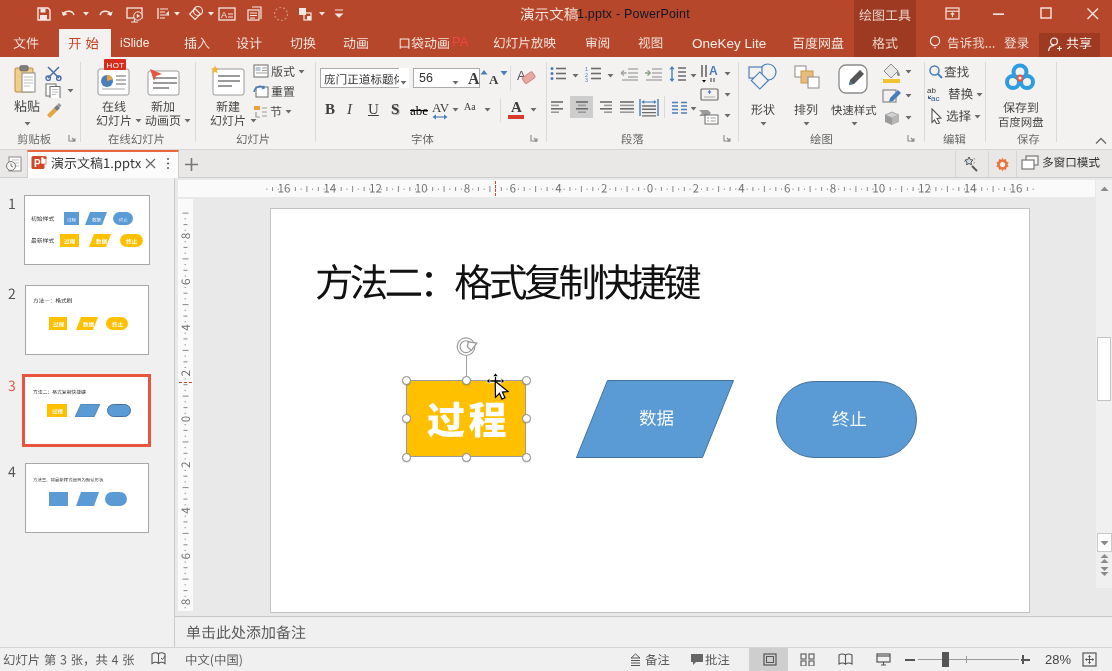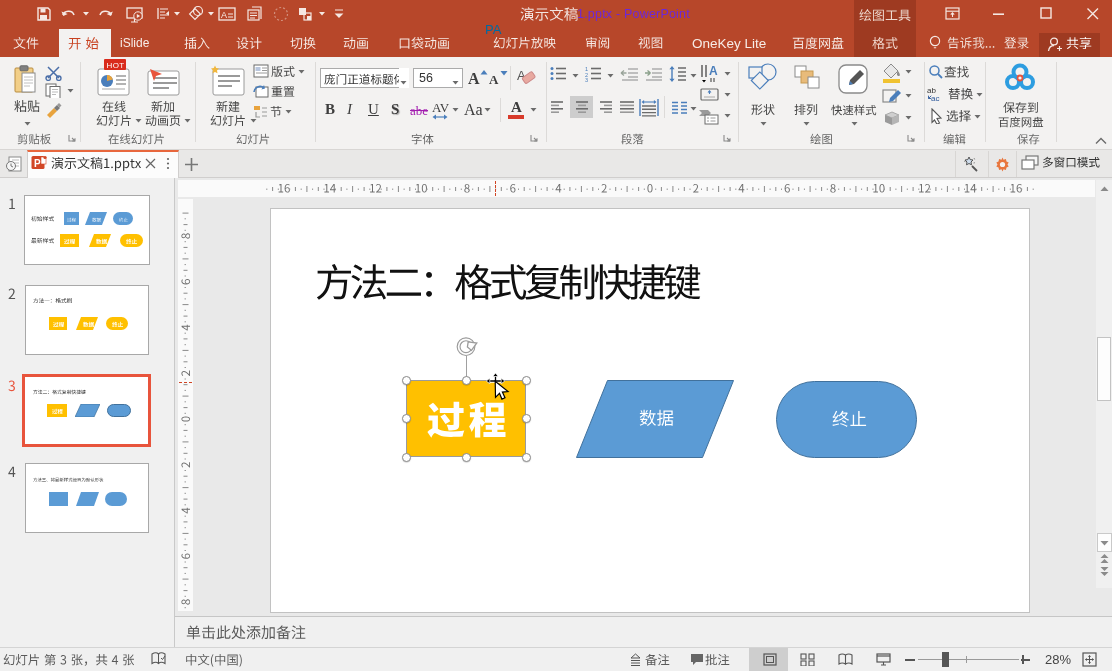--- a/index.html
+++ b/index.html
@@ -68,21 +68,21 @@
 <svg class="abs" style="left:318px;top:10px" width="8" height="8" viewBox="0 0 8 8">
       <path d="M1 2l3 3.4L7 2z" fill="#f5e8e3"></path>
     </svg>
 <svg class="abs" style="left:334px;top:8px" width="10" height="12" viewBox="0 0 10 12">
       <path d="M1 2h8M2 6l3 3.2L8 6z" fill="none" stroke="#f5e8e3" stroke-width="1.2"></path>
       <path d="M2 6l3 3.2L8 6z" fill="#f5e8e3"></path>
     </svg>
 <svg style="position:absolute;left:519.5px;top:4.9px;overflow:visible;" width="62" height="19" viewBox="0 -14.6 62 19">
       <path fill="#f3e6e1" d="M9.8 -0.9C10.9 -0.3 12.3 0.5 13 1.1L13.8 0.4C13.1 -0.2 11.7 -1 10.6 -1.5ZM7.1 -1.4C6.3 -0.7 5 -0.1 3.8 0.3C4 0.5 4.4 0.9 4.6 1.1C5.8 0.6 7.2 -0.2 8.1 -1ZM1.4 -11.3C2.1 -10.9 3.2 -10.3 3.6 -9.9L4.3 -10.8C3.8 -11.2 2.8 -11.7 2 -12.1ZM0.5 -7.3C1.3 -6.9 2.3 -6.4 2.8 -6L3.4 -6.9C2.9 -7.3 1.9 -7.8 1.1 -8.1ZM0.9 0.1 1.9 0.8C2.6 -0.5 3.4 -2.3 4 -3.9L3.2 -4.5C2.5 -2.9 1.6 -1 0.9 0.1ZM7.8 -12.1C8 -11.7 8.2 -11.3 8.4 -10.9H4.5V-8.5H5.5V-9.9H12.5V-8.5H13.6V-10.9H9.6C9.5 -11.3 9.2 -11.9 8.9 -12.3ZM6 -3.7H8.4V-2.5H6ZM9.5 -3.7H12V-2.5H9.5ZM6 -5.8H8.4V-4.5H6ZM9.5 -5.8H12V-4.5H9.5ZM5.5 -8.6V-7.7H8.4V-6.6H5V-1.6H13V-6.6H9.5V-7.7H12.4V-8.6Z M18 -5.1C17.4 -3.5 16.3 -1.9 15.1 -0.8C15.4 -0.7 15.9 -0.4 16.1 -0.2C17.3 -1.3 18.4 -3 19.1 -4.8ZM24.6 -4.7C25.6 -3.3 26.7 -1.4 27.1 -0.1L28.2 -0.6C27.8 -1.9 26.7 -3.7 25.6 -5.1ZM16.8 -11.2V-10.1H27.1V-11.2ZM15.5 -7.6V-6.6H21.3V-0.3C21.3 -0 21.2 0 21 0C20.7 0 19.7 0 18.7 0C18.9 0.3 19.1 0.8 19.1 1.2C20.4 1.2 21.3 1.1 21.8 1C22.3 0.8 22.5 0.5 22.5 -0.3V-6.6H28.3V-7.6Z M35.4 -12C35.8 -11.3 36.3 -10.3 36.5 -9.7L37.7 -10.1C37.5 -10.7 37 -11.7 36.5 -12.4ZM29.9 -9.7V-8.6H32.2C33.1 -6.4 34.2 -4.5 35.7 -2.9C34.1 -1.6 32.1 -0.6 29.7 0.1C29.9 0.4 30.3 0.9 30.4 1.1C32.9 0.4 34.9 -0.7 36.5 -2.1C38.2 -0.7 40.2 0.4 42.6 1.1C42.7 0.8 43.1 0.3 43.3 0.1C41 -0.5 39 -1.6 37.4 -2.9C38.9 -4.4 40 -6.3 40.8 -8.6H43.1V-9.7ZM36.6 -3.7C35.2 -5.1 34.1 -6.7 33.3 -8.6H39.6C38.9 -6.6 37.8 -5 36.6 -3.7Z M51.4 -8.2H55.6V-6.8H51.4ZM50.4 -9V-6H56.6V-9ZM52.3 -2.6H54.6V-1.2H52.3ZM51.5 -3.4V-0.5H55.5V-3.4ZM48.7 -12.1C47.7 -11.6 46 -11.3 44.5 -11C44.7 -10.8 44.8 -10.4 44.9 -10.1C45.4 -10.2 46 -10.3 46.6 -10.4V-8.1H44.5V-7H46.5C45.9 -5.4 45 -3.5 44.2 -2.5C44.4 -2.2 44.6 -1.7 44.8 -1.4C45.4 -2.3 46.1 -3.7 46.6 -5.1V1.2H47.7V-5.5C48.1 -5 48.5 -4.2 48.7 -3.9L49.4 -4.8C49.1 -5.1 48 -6.3 47.7 -6.7V-7H49.6V-8.1H47.7V-10.7C48.3 -10.8 48.9 -11 49.4 -11.2ZM52.4 -12.1C52.6 -11.7 52.8 -11.2 53 -10.7H49.4V-9.8H57.7V-10.7H54.1C54 -11.2 53.7 -11.9 53.4 -12.3ZM49.5 -5.2V1.2H50.5V-4.3H56.5V0.1C56.5 0.3 56.4 0.3 56.3 0.3C56.2 0.3 55.7 0.3 55.2 0.3C55.3 0.6 55.4 0.9 55.5 1.2C56.3 1.2 56.8 1.2 57.1 1C57.4 0.9 57.5 0.6 57.5 0.1V-5.2Z"></path>
     </svg>
-<div class="abs" style="left:577px;top:7px;font-size:12.5px;letter-spacing:0.2px;color:#6d28d9">1.pptx - PowerPoint</div>
+<div class="abs" style="left:577px;top:7px;font-size:12.5px;letter-spacing:0.2px;color:#0f172a">1.pptx - PowerPoint</div>
 <svg style="position:absolute;left:859px;top:7px;overflow:visible;" width="56" height="17" viewBox="0 -13 56 17">
       <path fill="#eed9d0" d="M0.5 -0.7 0.7 0.3C1.8 -0.2 3.3 -0.7 4.7 -1.3L4.5 -2.1C3 -1.5 1.5 -1 0.5 -0.7ZM6.2 -6.6V-5.7H10.7V-6.6ZM0.7 -5.5C0.9 -5.6 1.2 -5.7 2.6 -5.8C2.1 -5 1.6 -4.4 1.4 -4.2C1.1 -3.7 0.8 -3.3 0.5 -3.3C0.6 -3 0.8 -2.6 0.8 -2.4C1.1 -2.5 1.5 -2.7 4.5 -3.5C4.5 -3.7 4.4 -4 4.5 -4.3L2.2 -3.8C3.1 -4.9 4 -6.3 4.7 -7.7L3.8 -8.2C3.6 -7.7 3.3 -7.2 3.1 -6.7L1.7 -6.6C2.4 -7.7 3.1 -9.2 3.6 -10.6L2.7 -11C2.2 -9.4 1.4 -7.7 1.1 -7.2C0.8 -6.8 0.6 -6.5 0.4 -6.4C0.5 -6.2 0.7 -5.7 0.7 -5.5ZM5.1 0.8C5.4 0.6 6 0.5 10.8 0C11 0.4 11.2 0.8 11.3 1.1L12.1 0.6C11.8 -0.2 10.9 -1.5 10.1 -2.5L9.3 -2.2C9.7 -1.7 10 -1.2 10.3 -0.8L6.6 -0.4C7.1 -1.3 7.9 -2.6 8.4 -3.4H11.9V-4.3H5.1V-3.4H7.3C6.8 -2.6 5.8 -0.9 5.6 -0.6C5.3 -0.3 5 -0.2 4.8 -0.2C4.9 0 5 0.5 5.1 0.8ZM8.3 -11C7.5 -9.2 6.1 -7.6 4.6 -6.6C4.7 -6.4 5 -5.9 5.1 -5.7C6.4 -6.6 7.6 -7.9 8.4 -9.3C9.4 -8.1 10.7 -6.7 11.9 -5.9C12 -6.1 12.2 -6.6 12.4 -6.8C11.2 -7.6 9.7 -8.9 8.9 -10.2L9.2 -10.7Z M17.9 -3.6C18.9 -3.4 20.2 -3 21 -2.6L21.4 -3.2C20.6 -3.6 19.3 -4 18.3 -4.2ZM16.6 -2C18.4 -1.8 20.6 -1.2 21.9 -0.8L22.3 -1.5C21 -1.9 18.8 -2.4 17 -2.6ZM14.1 -10.3V1H15V0.5H23.9V1H24.9V-10.3ZM15 -0.4V-9.5H23.9V-0.4ZM18.4 -9.2C17.7 -8.1 16.6 -7.1 15.5 -6.5C15.7 -6.3 16 -6 16.2 -5.9C16.6 -6.1 17 -6.4 17.4 -6.8C17.8 -6.4 18.3 -6 18.8 -5.6C17.7 -5.1 16.4 -4.7 15.3 -4.5C15.4 -4.3 15.6 -3.9 15.7 -3.7C17 -4 18.4 -4.5 19.6 -5.1C20.7 -4.6 21.9 -4.1 23.2 -3.8C23.3 -4.1 23.5 -4.4 23.7 -4.6C22.6 -4.8 21.4 -5.1 20.4 -5.6C21.4 -6.3 22.2 -7 22.7 -7.9L22.2 -8.2L22 -8.2H18.7C18.9 -8.4 19 -8.7 19.2 -8.9ZM17.9 -7.3 18 -7.4H21.4C20.9 -6.9 20.3 -6.4 19.6 -6C18.9 -6.4 18.3 -6.9 17.9 -7.3Z M26.7 -0.9V0H38.4V-0.9H33V-8.4H37.7V-9.5H27.4V-8.4H31.9V-0.9Z M46.9 -1.1C48.3 -0.4 49.8 0.4 50.7 1.1L51.5 0.3C50.5 -0.3 49 -1.1 47.5 -1.8ZM43.3 -1.7C42.5 -1 40.8 -0.2 39.5 0.3C39.8 0.5 40.1 0.8 40.2 1.1C41.5 0.5 43.1 -0.3 44.2 -1.1ZM41.8 -10.3V-2.7H39.7V-1.8H51.4V-2.7H49.4V-10.3ZM42.7 -2.7V-3.9H48.5V-2.7ZM42.7 -7.6H48.5V-6.5H42.7ZM42.7 -8.4V-9.5H48.5V-8.4ZM42.7 -5.8H48.5V-4.6H42.7Z"></path>
     </svg>
 <svg class="abs" style="left:945px;top:7px" width="16" height="14" viewBox="0 0 16 14">
       <rect x="1" y="1" width="13" height="11" fill="none" stroke="#f5e8e3" stroke-width="1.2"></rect>
       <path d="M1 4.2h13" stroke="#f5e8e3" stroke-width="1.1"></path>
       <path d="M7.5 10V6M5.8 7.6l1.7-1.7 1.7 1.7" stroke="#f5e8e3" stroke-width="1.1" fill="none"></path>
     </svg>
 <svg class="abs" style="left:992px;top:13px" width="14" height="3" viewBox="0 0 14 3">
       <path d="M1 1.2h11" stroke="#f5e8e3" stroke-width="1.6"></path>
@@ -112,21 +112,21 @@
     </svg>
 <svg style="position:absolute;left:289.5px;top:35px;overflow:visible;" width="30" height="17" viewBox="0 -13 30 17">
       <path fill="#f7ece7" d="M5.5 -9.8V-8.8H7.6C7.5 -5.1 7.3 -1.5 4 0.3C4.3 0.4 4.6 0.8 4.8 1C8.2 -1 8.4 -4.8 8.5 -8.8H11.2C11 -3 10.9 -0.8 10.4 -0.3C10.3 -0.1 10.2 -0.1 9.9 -0.1C9.6 -0.1 9 -0.1 8.2 -0.1C8.4 0.1 8.5 0.6 8.5 0.9C9.2 0.9 9.9 0.9 10.3 0.9C10.8 0.8 11.1 0.7 11.3 0.3C11.9 -0.4 12 -2.6 12.2 -9.2C12.2 -9.4 12.2 -9.8 12.2 -9.8ZM1.9 -0.9C2.2 -1.1 2.6 -1.4 5.7 -2.7C5.7 -2.9 5.6 -3.3 5.6 -3.6L3 -2.5V-6.5L5.6 -7L5.5 -7.9L3 -7.4V-10.4H2.1V-7.2L0.4 -6.8L0.5 -5.9L2.1 -6.3V-2.7C2.1 -2.2 1.7 -1.9 1.5 -1.8C1.7 -1.5 1.9 -1.1 1.9 -0.9Z M15.1 -10.9V-8.3H13.6V-7.4H15.1V-4.5C14.5 -4.3 13.9 -4.1 13.5 -4L13.7 -3.1L15.1 -3.5V-0.2C15.1 0 15.1 0.1 14.9 0.1C14.8 0.1 14.3 0.1 13.8 0.1C14 0.3 14.1 0.8 14.1 1C14.9 1 15.4 1 15.7 0.8C16 0.7 16.1 0.4 16.1 -0.2V-3.8L17.5 -4.3L17.3 -5.2L16.1 -4.8V-7.4H17.3V-8.3H16.1V-10.9ZM20 -8.9H22.7C22.4 -8.5 22 -8 21.6 -7.6H19C19.3 -8.1 19.7 -8.5 20 -8.9ZM17.3 -3.8V-2.9H20.5C20 -1.8 18.9 -0.6 16.6 0.4C16.8 0.5 17.1 0.9 17.3 1.1C19.5 0 20.6 -1.2 21.3 -2.4C22.1 -0.9 23.4 0.4 25 1C25.1 0.8 25.4 0.4 25.6 0.2C24 -0.3 22.7 -1.5 21.9 -2.9H25.4V-3.8H24.4V-7.6H22.8C23.2 -8.2 23.8 -8.8 24.1 -9.4L23.4 -9.8L23.3 -9.8H20.5C20.7 -10.1 20.8 -10.4 21 -10.8L20 -10.9C19.5 -9.8 18.7 -8.5 17.4 -7.4C17.6 -7.3 17.9 -7 18 -6.7L18.3 -7V-3.8ZM19.2 -3.8V-6.9H20.9V-5.5C20.9 -5 20.9 -4.4 20.8 -3.8ZM23.5 -3.8H21.7C21.9 -4.4 21.9 -5 21.9 -5.5V-6.9H23.5Z"></path>
     </svg>
 <svg style="position:absolute;left:342.5px;top:35px;overflow:visible;" width="30" height="17" viewBox="0 -13 30 17">
       <path fill="#f7ece7" d="M1.2 -9.9V-9H6.2V-9.9ZM8.5 -10.7C8.5 -9.8 8.5 -8.8 8.4 -7.9H6.6V-7H8.4C8.3 -4 7.7 -1.3 6 0.3C6.2 0.5 6.6 0.8 6.7 1C8.6 -0.8 9.2 -3.8 9.4 -7H11.3C11.2 -2.4 11 -0.6 10.6 -0.2C10.5 -0.1 10.4 -0.1 10.1 -0.1C9.9 -0.1 9.2 -0.1 8.4 -0.1C8.6 0.2 8.7 0.6 8.7 0.8C9.4 0.9 10.2 0.9 10.6 0.8C11 0.8 11.2 0.7 11.5 0.4C11.9 -0.2 12.1 -2.1 12.3 -7.4C12.3 -7.6 12.3 -7.9 12.3 -7.9H9.4C9.4 -8.8 9.5 -9.8 9.5 -10.7ZM1.2 -0.6 1.2 -0.6V-0.6C1.5 -0.7 1.9 -0.9 5.6 -1.7L5.8 -0.8L6.7 -1.1C6.4 -2 5.8 -3.6 5.3 -4.7L4.5 -4.5C4.8 -3.9 5 -3.2 5.3 -2.5L2.2 -1.9C2.7 -3 3.2 -4.5 3.5 -5.9H6.4V-6.8H0.7V-5.9H2.5C2.2 -4.3 1.6 -2.8 1.4 -2.4C1.2 -1.9 1.1 -1.5 0.8 -1.5C1 -1.2 1.1 -0.8 1.2 -0.6Z M14.2 -10.1V-9.2H24.8V-10.1ZM16.3 -7.7V-1.8H22.6V-7.7ZM17.2 -4.4H19V-2.7H17.2ZM19.9 -4.4H21.7V-2.7H19.9ZM17.2 -6.9H19V-5.2H17.2ZM19.9 -6.9H21.7V-5.2H19.9ZM14.2 -6.8V0.4H23.9V1H24.8V-6.9H23.9V-0.5H15.2V-6.8Z"></path>
     </svg>
 <svg style="position:absolute;left:398px;top:35px;overflow:visible;" width="56" height="17" viewBox="0 -13 56 17">
       <path fill="#f7ece7" d="M1.7 -9.6V0.7H2.7V-0.4H10.3V0.7H11.4V-9.6ZM2.7 -1.4V-8.6H10.3V-1.4Z M21.8 -10.4C22.4 -10 23.3 -9.5 23.7 -9.1L24.3 -9.7C23.9 -10 23 -10.5 22.4 -10.8ZM18.4 -6C18.8 -5.5 19.2 -4.9 19.3 -4.5L20.2 -4.9C20.1 -5.3 19.7 -5.9 19.3 -6.3ZM16.4 0.9C16.7 0.7 17.1 0.5 20.4 -0.2C20.4 -0.5 20.4 -0.8 20.4 -1.1L17.5 -0.4V-2.3C18.3 -2.7 19 -3.1 19.5 -3.7C20.5 -1.4 22.3 0 24.9 0.7C25.1 0.4 25.3 0 25.5 -0.2C24.3 -0.5 23.2 -0.9 22.3 -1.5C23.1 -1.9 24 -2.4 24.7 -2.9L23.9 -3.4C23.3 -3 22.5 -2.5 21.7 -2.1C21.2 -2.5 20.8 -3.1 20.5 -3.7H25.3V-4.5H13.7V-3.7H18.2C17 -2.8 15.1 -2 13.5 -1.6C13.7 -1.5 13.9 -1.1 14 -0.9C14.8 -1.1 15.7 -1.4 16.6 -1.8V-0.6C16.6 -0.1 16.3 0 16.1 0.1C16.2 0.3 16.4 0.6 16.4 0.9ZM19.5 -10.9C19.6 -10.1 19.7 -9.4 19.9 -8.7L17.2 -8.5L17.3 -7.7L20.3 -7.9C21.1 -6.2 22.4 -5.1 24 -5.1C24.9 -5.1 25.2 -5.5 25.4 -6.9C25.1 -7 24.8 -7.1 24.6 -7.3C24.5 -6.4 24.4 -6.1 24 -6.1C23 -6 22 -6.8 21.3 -8L25.3 -8.4L25.2 -9.2L20.9 -8.8C20.7 -9.4 20.5 -10.1 20.5 -10.9ZM16.8 -10.9C16 -9.6 14.6 -8.2 13.3 -7.4C13.5 -7.2 13.9 -6.9 14 -6.7C14.5 -7 15.1 -7.5 15.5 -7.9V-5.1H16.5V-8.9C16.9 -9.5 17.3 -10 17.7 -10.6Z M27.2 -9.9V-9H32.2V-9.9ZM34.5 -10.7C34.5 -9.8 34.5 -8.8 34.5 -7.9H32.6V-7H34.4C34.3 -4 33.7 -1.3 32 0.3C32.2 0.5 32.6 0.8 32.7 1C34.6 -0.8 35.2 -3.8 35.4 -7H37.3C37.2 -2.4 37 -0.6 36.6 -0.2C36.5 -0.1 36.4 -0.1 36.1 -0.1C35.9 -0.1 35.2 -0.1 34.5 -0.1C34.6 0.2 34.7 0.6 34.7 0.8C35.4 0.9 36.2 0.9 36.6 0.8C37 0.8 37.2 0.7 37.5 0.4C37.9 -0.2 38.1 -2.1 38.3 -7.4C38.3 -7.6 38.3 -7.9 38.3 -7.9H35.4C35.4 -8.8 35.5 -9.8 35.5 -10.7ZM27.2 -0.6 27.2 -0.6V-0.6C27.5 -0.7 27.9 -0.9 31.6 -1.7L31.8 -0.8L32.7 -1.1C32.4 -2 31.8 -3.6 31.3 -4.7L30.5 -4.5C30.8 -3.9 31 -3.2 31.3 -2.5L28.2 -1.9C28.7 -3 29.2 -4.5 29.5 -5.9H32.4V-6.8H26.7V-5.9H28.5C28.2 -4.3 27.6 -2.8 27.4 -2.4C27.2 -1.9 27.1 -1.5 26.8 -1.5C27 -1.2 27.1 -0.8 27.2 -0.6Z M40.2 -10.1V-9.2H50.8V-10.1ZM42.3 -7.7V-1.8H48.6V-7.7ZM43.2 -4.4H45V-2.7H43.2ZM45.9 -4.4H47.7V-2.7H45.9ZM43.2 -6.9H45V-5.2H43.2ZM45.9 -6.9H47.7V-5.2H45.9ZM40.2 -6.8V0.4H49.9V1H50.8V-6.9H49.9V-0.5H41.2V-6.8Z"></path>
     </svg>
-<div class="abs" style="left:452px;top:22px;color:#0369a1;font-size:13px;margin-left:33px;">PA</div>
+<div class="abs" style="left:452px;top:34px;color:#ef4444;font-size:13px;">PA</div>
 <svg style="position:absolute;left:492.5px;top:35.4px;overflow:visible;" width="67" height="17" viewBox="0 -12.6 67 17">
       <path fill="#f7ece7" d="M6 -9.3V-8.5H10.7C10.6 -3 10.4 -1 10 -0.5C9.8 -0.4 9.7 -0.3 9.4 -0.3C9.1 -0.3 8.3 -0.3 7.5 -0.4C7.7 -0.1 7.8 0.3 7.8 0.6C8.6 0.6 9.3 0.6 9.8 0.6C10.2 0.5 10.5 0.4 10.8 0C11.3 -0.6 11.5 -2.7 11.7 -8.8C11.7 -9 11.7 -9.3 11.7 -9.3ZM1.1 0C1.4 -0.2 1.9 -0.3 5.6 -0.9C5.8 -0.4 6 0.1 6.1 0.5L6.9 0.1C6.7 -0.9 6 -2.4 5.4 -3.7L4.6 -3.4C4.8 -2.9 5.1 -2.3 5.3 -1.8L2.4 -1.3C3.7 -2.9 5 -4.9 6.1 -7L5.1 -7.4C4.9 -6.9 4.7 -6.4 4.4 -6L2 -5.8C2.9 -7 3.7 -8.6 4.3 -10.2L3.4 -10.5C2.8 -8.8 1.8 -7 1.4 -6.5C1.1 -6 0.9 -5.7 0.7 -5.6C0.8 -5.4 0.9 -4.9 1 -4.7C1.2 -4.8 1.6 -4.9 3.9 -5.1C3.1 -3.6 2.2 -2.5 1.9 -2C1.4 -1.4 1 -1 0.7 -0.9C0.9 -0.7 1 -0.2 1.1 0Z M13.9 -8C13.8 -7 13.6 -5.7 13.3 -4.9L14 -4.6C14.4 -5.5 14.5 -6.9 14.6 -7.9ZM17.4 -8.2C17.2 -7.4 16.8 -6.3 16.5 -5.6L17 -5.3C17.4 -6 17.8 -7 18.2 -7.9ZM15.4 -10.5V-6.5C15.4 -4.1 15.2 -1.6 13.1 0.3C13.4 0.5 13.7 0.8 13.8 1C14.9 -0 15.5 -1.3 15.9 -2.5C16.4 -1.9 17.2 -1.1 17.5 -0.6L18.1 -1.3C17.8 -1.7 16.5 -3.1 16.1 -3.5C16.2 -4.5 16.3 -5.5 16.3 -6.5V-10.5ZM18.2 -9.6V-8.6H21.5V-0.4C21.5 -0.2 21.4 -0.1 21.2 -0.1C20.9 -0.1 20 -0.1 19.1 -0.1C19.2 0.2 19.4 0.7 19.4 0.9C20.6 0.9 21.4 0.9 21.9 0.8C22.3 0.6 22.5 0.3 22.5 -0.4V-8.6H24.7V-9.6Z M27.5 -10.3V-6.1C27.5 -3.8 27.3 -1.5 25.7 0.3C25.9 0.5 26.3 0.8 26.4 1C27.6 -0.2 28.1 -1.8 28.3 -3.4H33.6V1H34.6V-4.3H28.4C28.4 -4.9 28.5 -5.5 28.5 -6.1V-6.4H36.6V-7.3H33V-10.6H32V-7.3H28.5V-10.3Z M40.4 -10.4C40.6 -9.8 40.9 -9.1 41 -8.6L41.9 -8.9C41.8 -9.4 41.5 -10.1 41.2 -10.6ZM38.4 -8.5V-7.7H39.8V-5C39.8 -3.3 39.7 -1.3 38.1 0.4C38.3 0.5 38.7 0.8 38.8 1C40.5 -0.8 40.7 -2.9 40.7 -5V-5.1H42.5C42.4 -1.6 42.3 -0.4 42.1 -0.1C42 0 41.9 0 41.7 0C41.5 0 41 0 40.5 -0C40.6 0.2 40.7 0.6 40.8 0.9C41.3 0.9 41.8 0.9 42.1 0.9C42.5 0.8 42.7 0.7 42.9 0.4C43.2 0 43.3 -1.4 43.4 -5.5C43.4 -5.7 43.4 -6 43.4 -6H40.7V-7.7H43.9V-8.5ZM45.7 -7.3H48C47.8 -5.7 47.4 -4.4 46.8 -3.2C46.3 -4.4 45.9 -5.8 45.6 -7.2ZM45.5 -10.6C45.1 -8.4 44.4 -6.3 43.4 -5C43.6 -4.8 44 -4.4 44.1 -4.3C44.5 -4.7 44.8 -5.2 45.1 -5.8C45.4 -4.5 45.8 -3.3 46.3 -2.3C45.5 -1.2 44.6 -0.4 43.2 0.2C43.4 0.4 43.7 0.8 43.8 1C45 0.4 46 -0.4 46.8 -1.4C47.5 -0.4 48.3 0.4 49.4 1C49.5 0.7 49.8 0.4 50 0.2C48.9 -0.3 48 -1.2 47.4 -2.3C48.2 -3.6 48.7 -5.3 49 -7.3H49.9V-8.2H46C46.2 -8.9 46.3 -9.7 46.5 -10.4Z M58.3 -10.5V-8.6H55.9V-4.4H55.1V-3.5H58.1C57.8 -2 56.9 -0.7 54.5 0.3C54.7 0.4 55 0.8 55.1 1C57.4 0 58.4 -1.3 58.9 -2.8C59.5 -1 60.5 0.3 62 1C62.1 0.8 62.4 0.5 62.6 0.3C61.1 -0.4 60 -1.8 59.5 -3.5H62.6V-4.4H61.8V-8.6H59.2V-10.5ZM56.8 -4.4V-7.7H58.3V-5.7C58.3 -5.3 58.3 -4.8 58.3 -4.4ZM61 -4.4H59.2C59.2 -4.8 59.2 -5.3 59.2 -5.7V-7.7H61ZM53.8 -5.2V-2.2H52.2V-5.2ZM53.8 -6H52.2V-8.8H53.8ZM51.4 -9.7V-0.4H52.2V-1.4H54.7V-9.7Z"></path>
     </svg>
 <svg style="position:absolute;left:585.4px;top:35.4px;overflow:visible;" width="29" height="17" viewBox="0 -12.6 29 17">
       <path fill="#f7ece7" d="M5.4 -10.4C5.6 -10.1 5.8 -9.6 6 -9.2H1V-7.2H2V-8.3H10.6V-7.2H11.6V-9.2H6.9L7.1 -9.3C6.9 -9.7 6.6 -10.2 6.4 -10.7ZM2.7 -3.7H5.8V-2.2H2.7ZM2.7 -4.5V-5.9H5.8V-4.5ZM9.8 -3.7V-2.2H6.8V-3.7ZM9.8 -4.5H6.8V-5.9H9.8ZM5.8 -7.9V-6.7H1.8V-0.7H2.7V-1.4H5.8V1H6.8V-1.4H9.8V-0.7H10.8V-6.7H6.8V-7.9Z M17 -5.6H20.8V-4.1H17ZM13.7 -7.7V1H14.7V-7.7ZM13.9 -10C14.5 -9.4 15.1 -8.7 15.4 -8.2L16.2 -8.7C15.9 -9.2 15.2 -9.9 14.7 -10.4ZM16.6 -8.1C17 -7.5 17.4 -6.9 17.6 -6.4H16.1V-3.3H17.5C17.3 -2 16.9 -1.1 15.3 -0.5C15.5 -0.4 15.8 -0.1 15.9 0.2C17.6 -0.5 18.1 -1.7 18.4 -3.3H19.3V-1.2C19.3 -0.4 19.5 -0.2 20.4 -0.2C20.5 -0.2 21.3 -0.2 21.5 -0.2C22.2 -0.2 22.4 -0.5 22.5 -1.7C22.3 -1.8 21.9 -1.9 21.7 -2C21.7 -1.1 21.7 -0.9 21.4 -0.9C21.2 -0.9 20.6 -0.9 20.5 -0.9C20.2 -0.9 20.1 -1 20.1 -1.2V-3.3H21.6V-6.4H20.2C20.5 -6.9 20.9 -7.6 21.3 -8.2L20.4 -8.4C20.1 -7.8 19.6 -7 19.2 -6.4H17.7L18.4 -6.7C18.2 -7.2 17.8 -7.9 17.3 -8.4ZM17 -9.9V-9H23.1V-0.2C23.1 0 23.1 0.1 22.9 0.1C22.8 0.1 22.2 0.1 21.7 0.1C21.8 0.3 21.9 0.7 21.9 0.9C22.7 0.9 23.3 0.9 23.6 0.8C24 0.6 24.1 0.4 24.1 -0.2V-9.9Z"></path>
     </svg>
 <svg style="position:absolute;left:638.4px;top:35.4px;overflow:visible;" width="29" height="17" viewBox="0 -12.6 29 17">
       <path fill="#f7ece7" d="M5.7 -10V-3.3H6.6V-9.1H10.5V-3.3H11.4V-10ZM1.9 -10.1C2.4 -9.6 2.9 -8.9 3.1 -8.5L3.9 -9C3.7 -9.4 3.1 -10.1 2.7 -10.6ZM8 -8.2V-5.7C8 -3.7 7.6 -1.3 4.5 0.3C4.6 0.5 5 0.8 5.1 1C7 0 8 -1.3 8.5 -2.7V-0.3C8.5 0.6 8.8 0.8 9.7 0.8H10.8C11.9 0.8 12 0.3 12.2 -1.7C11.9 -1.7 11.6 -1.9 11.4 -2.1C11.3 -0.2 11.3 0.1 10.8 0.1H9.8C9.4 0.1 9.3 0 9.3 -0.4V-3.5H8.7C8.9 -4.2 8.9 -5 8.9 -5.7V-8.2ZM0.8 -8.4V-7.5H3.8C3.1 -5.9 1.8 -4.4 0.5 -3.5C0.6 -3.3 0.9 -2.8 0.9 -2.6C1.4 -2.9 1.9 -3.4 2.4 -3.9V1H3.3V-4.4C3.7 -3.9 4.3 -3.1 4.5 -2.8L5.1 -3.5C4.9 -3.8 4 -4.8 3.5 -5.3C4.1 -6.2 4.6 -7.1 5 -8.1L4.5 -8.5L4.3 -8.4Z M17.3 -3.5C18.3 -3.3 19.6 -2.9 20.3 -2.5L20.7 -3.1C20 -3.5 18.7 -3.9 17.7 -4.1ZM16.1 -1.9C17.8 -1.7 20 -1.2 21.2 -0.8L21.6 -1.5C20.4 -1.9 18.2 -2.4 16.5 -2.6ZM13.7 -10V1H14.6V0.5H23.2V1H24.2V-10ZM14.6 -0.4V-9.2H23.2V-0.4ZM17.8 -8.9C17.2 -7.9 16.1 -6.9 15 -6.3C15.2 -6.1 15.5 -5.8 15.7 -5.7C16.1 -5.9 16.5 -6.2 16.8 -6.6C17.2 -6.2 17.7 -5.8 18.2 -5.5C17.1 -5 15.9 -4.6 14.8 -4.4C15 -4.2 15.2 -3.8 15.2 -3.6C16.5 -3.9 17.8 -4.3 19 -5C20 -4.4 21.2 -4 22.4 -3.7C22.6 -4 22.8 -4.3 23 -4.4C21.9 -4.6 20.8 -5 19.8 -5.4C20.7 -6.1 21.5 -6.8 22 -7.6L21.5 -8L21.4 -7.9H18.1C18.3 -8.2 18.5 -8.4 18.6 -8.6ZM17.4 -7.1 17.5 -7.2H20.7C20.3 -6.7 19.7 -6.2 19 -5.9C18.3 -6.2 17.8 -6.6 17.4 -7.1Z"></path>
     </svg>
 <div class="abs" style="left:692px;top:36px;color:#f7ece7;font-size:13.5px;">OneKey Lite</div>
@@ -282,51 +282,51 @@
       <path fill="#666666" d="M5.4 -8.5V-7.6H9.7C9.6 -2.7 9.4 -0.9 9 -0.5C8.9 -0.3 8.7 -0.3 8.5 -0.3C8.2 -0.3 7.5 -0.3 6.8 -0.3C6.9 -0.1 7 0.3 7.1 0.5C7.7 0.5 8.4 0.6 8.9 0.5C9.3 0.5 9.5 0.4 9.8 0C10.2 -0.5 10.4 -2.4 10.6 -8C10.6 -8.1 10.6 -8.5 10.6 -8.5ZM1 0C1.3 -0.1 1.7 -0.2 5.1 -0.9C5.3 -0.4 5.4 0.1 5.5 0.4L6.3 0.1C6 -0.8 5.4 -2.2 4.9 -3.3L4.1 -3C4.4 -2.6 4.6 -2.1 4.8 -1.6L2.2 -1.2C3.3 -2.6 4.5 -4.5 5.5 -6.3L4.7 -6.7C4.4 -6.3 4.2 -5.8 4 -5.4L1.8 -5.2C2.6 -6.4 3.4 -7.8 3.9 -9.2L3.1 -9.5C2.5 -8 1.6 -6.3 1.3 -5.9C1 -5.5 0.8 -5.2 0.6 -5.1C0.7 -4.9 0.8 -4.4 0.9 -4.3C1.1 -4.3 1.4 -4.4 3.5 -4.6C2.8 -3.3 2 -2.2 1.7 -1.8C1.3 -1.3 0.9 -0.9 0.7 -0.8C0.8 -0.6 0.9 -0.2 1 0Z M12.5 -7.2C12.5 -6.3 12.3 -5.2 12 -4.4L12.7 -4.2C13 -5 13.2 -6.2 13.2 -7.2ZM15.7 -7.4C15.5 -6.7 15.2 -5.7 14.9 -5.1L15.4 -4.8C15.8 -5.4 16.1 -6.4 16.5 -7.1ZM13.9 -9.5V-5.9C13.9 -3.7 13.7 -1.5 11.9 0.3C12.1 0.4 12.4 0.7 12.5 0.9C13.5 -0 14.1 -1.1 14.4 -2.3C14.9 -1.7 15.5 -1 15.8 -0.6L16.4 -1.2C16.1 -1.6 15 -2.8 14.5 -3.1C14.7 -4 14.7 -5 14.7 -5.9V-9.5ZM16.5 -8.6V-7.8H19.5V-0.3C19.5 -0.1 19.4 -0.1 19.2 -0.1C18.9 -0 18.1 -0 17.2 -0.1C17.4 0.2 17.5 0.6 17.6 0.8C18.7 0.8 19.4 0.8 19.8 0.7C20.2 0.5 20.4 0.2 20.4 -0.3V-7.8H22.4V-8.6Z M24.9 -9.3V-5.5C24.9 -3.5 24.7 -1.4 23.2 0.3C23.4 0.4 23.8 0.7 23.9 0.9C25 -0.2 25.4 -1.6 25.6 -3H30.4V0.9H31.3V-3.9H25.7C25.7 -4.4 25.7 -5 25.7 -5.5V-5.7H33.1V-6.6H29.9V-9.6H29V-6.6H25.7V-9.3Z"></path>
     </svg>
 <div class="abs" style="left:320px;top:68px;width:89px;height:20px;background:#fff;border:1px solid #ababab;box-sizing:border-box;overflow:hidden"></div>
 <svg style="position:absolute;left:323.5px;top:72.4px;overflow:visible;" width="85" height="15" viewBox="0 -11.6 85 15">
       <path fill="#333" d="M7.1 -7.1C7.6 -6.7 8.3 -6.1 8.6 -5.8L9.2 -6.3C8.9 -6.6 8.2 -7.1 7.7 -7.5ZM5.4 -9.6C5.6 -9.3 5.7 -8.9 5.8 -8.6H1.4V-5.5C1.4 -3.8 1.3 -1.4 0.4 0.3C0.6 0.4 1 0.6 1.1 0.8C2.1 -1 2.3 -3.7 2.3 -5.5V-7.8H11V-8.6H6.8C6.7 -9 6.5 -9.4 6.3 -9.8ZM9.3 -4.2C8.9 -3.5 8.3 -2.8 7.6 -2.1V-5H10.7V-5.7H5.7C5.7 -6.3 5.8 -6.9 5.8 -7.4H4.9C4.9 -6.9 4.9 -6.3 4.8 -5.7H2.8V-5H4.8C4.6 -2.8 3.9 -0.8 2 0.3C2.2 0.5 2.5 0.7 2.6 0.9C4.7 -0.4 5.4 -2.6 5.6 -5H6.8V-1.4C6.2 -1 5.5 -0.5 4.9 -0.2C5.1 -0 5.3 0.2 5.5 0.4C5.9 0.1 6.4 -0.2 6.8 -0.5C6.8 0.5 7.1 0.7 8.1 0.7C8.3 0.7 9.7 0.7 9.9 0.7C10.8 0.7 11 0.3 11.1 -1.3C10.9 -1.3 10.6 -1.5 10.4 -1.6C10.4 -0.2 10.3 0 9.8 0C9.5 0 8.4 0 8.2 0C7.7 0 7.6 -0.1 7.6 -0.5V-1.1C8.6 -1.9 9.4 -2.9 10.1 -3.9Z M13.1 -9.3C13.7 -8.7 14.4 -7.7 14.7 -7.2L15.4 -7.7C15.1 -8.2 14.3 -9.1 13.7 -9.8ZM12.7 -7.4V0.9H13.5V-7.4ZM15.8 -9.3V-8.5H21.3V-0.2C21.3 0 21.2 0.1 21 0.1C20.8 0.1 19.9 0.1 19.1 0.1C19.2 0.3 19.3 0.7 19.4 0.9C20.5 0.9 21.2 0.9 21.6 0.8C22 0.6 22.2 0.3 22.2 -0.2V-9.3Z M25.4 -5.9V-0.4H23.8V0.4H34.2V-0.4H29.8V-4.1H33.4V-4.9H29.8V-8H33.8V-8.9H24.2V-8H28.8V-0.4H26.3V-5.9Z M35.5 -8.9C36.2 -8.3 36.9 -7.4 37.2 -6.9L37.9 -7.4C37.6 -7.9 36.8 -8.7 36.2 -9.3ZM40.1 -4.3H44V-3.3H40.1ZM40.1 -2.7H44V-1.7H40.1ZM40.1 -5.8H44V-4.9H40.1ZM39.3 -6.5V-1H44.8V-6.5H42C42.2 -6.8 42.3 -7.1 42.4 -7.5H45.8V-8.2H43.6C43.9 -8.6 44.2 -9.1 44.5 -9.5L43.6 -9.7C43.4 -9.3 43 -8.7 42.7 -8.2H40.6L41.2 -8.5C41 -8.9 40.7 -9.4 40.3 -9.8L39.6 -9.5C39.9 -9.1 40.2 -8.6 40.4 -8.2H38.4V-7.5H41.5C41.4 -7.2 41.3 -6.8 41.2 -6.5ZM37.8 -5.6H35.4V-4.8H37V-1.2C36.5 -1 35.9 -0.5 35.3 0.1L35.8 0.8C36.4 0.1 37 -0.5 37.4 -0.5C37.7 -0.5 38.1 -0.2 38.6 0.1C39.4 0.5 40.4 0.7 41.7 0.7C42.8 0.7 44.9 0.6 45.7 0.5C45.7 0.3 45.9 -0.1 46 -0.3C44.8 -0.2 43.1 -0.1 41.7 -0.1C40.5 -0.1 39.5 -0.2 38.7 -0.6C38.3 -0.8 38.1 -1 37.8 -1.2Z M51.8 -8.9V-8H56.9V-8.9ZM55.4 -3.8C56 -2.6 56.5 -1.1 56.7 -0.2L57.5 -0.5C57.3 -1.4 56.7 -2.9 56.2 -4ZM52.1 -4C51.8 -2.7 51.3 -1.5 50.6 -0.7C50.8 -0.6 51.2 -0.3 51.3 -0.2C52 -1.1 52.5 -2.4 52.9 -3.8ZM51.3 -6.1V-5.3H53.8V-0.2C53.8 -0.1 53.7 -0 53.6 0C53.4 0 52.9 0 52.3 -0C52.4 0.3 52.5 0.6 52.5 0.9C53.3 0.9 53.9 0.9 54.2 0.7C54.6 0.6 54.7 0.3 54.7 -0.2V-5.3H57.5V-6.1ZM48.7 -9.7V-7.3H47V-6.5H48.6C48.2 -5 47.4 -3.4 46.7 -2.5C46.8 -2.3 47.1 -1.9 47.2 -1.7C47.7 -2.4 48.3 -3.6 48.7 -4.9V0.9H49.6V-5.2C50 -4.6 50.5 -3.9 50.7 -3.5L51.2 -4.2C50.9 -4.5 49.9 -5.8 49.6 -6.2V-6.5H51.1V-7.3H49.6V-9.7Z M60 -7.1H62.4V-6.3H60ZM60 -8.6H62.4V-7.7H60ZM59.3 -9.3V-5.6H63.2V-9.3ZM66.1 -6.1C66 -3.1 65.7 -1.7 63.3 -0.9C63.5 -0.8 63.7 -0.5 63.7 -0.3C66.4 -1.2 66.7 -2.9 66.8 -6.1ZM66.5 -2.2C67.2 -1.6 68.1 -0.9 68.5 -0.4L69.1 -0.9C68.6 -1.4 67.7 -2.1 67 -2.6ZM59.4 -3.5C59.4 -1.8 59.2 -0.4 58.4 0.5C58.6 0.6 58.9 0.8 59 0.9C59.5 0.3 59.7 -0.3 59.9 -1.1C60.9 0.4 62.7 0.7 65.1 0.7H68.9C68.9 0.5 69 0.1 69.2 -0.1C68.5 -0 65.7 -0 65.1 -0C63.7 -0.1 62.6 -0.1 61.7 -0.5V-2.2H63.6V-2.8H61.7V-4.1H63.8V-4.8H58.6V-4.1H60.9V-0.9C60.6 -1.2 60.3 -1.6 60.1 -2C60.1 -2.5 60.2 -3 60.2 -3.5ZM64.3 -7.4V-2.5H65V-6.7H67.8V-2.5H68.5V-7.4H66.3C66.5 -7.7 66.6 -8.1 66.8 -8.5H69.1V-9.2H63.8V-8.5H65.9C65.8 -8.1 65.7 -7.7 65.5 -7.4Z M72.5 -9.7C71.9 -7.9 71 -6.2 69.9 -5.1C70.1 -4.9 70.4 -4.4 70.5 -4.2C70.8 -4.6 71.1 -5.1 71.5 -5.6V0.9H72.3V-7C72.7 -7.8 73 -8.6 73.3 -9.5ZM74.4 -2V-1.2H76.3V0.9H77.2V-1.2H79.1V-2H77.2V-6C77.9 -4 79 -2.1 80.2 -1C80.4 -1.2 80.7 -1.5 80.9 -1.7C79.6 -2.7 78.4 -4.6 77.7 -6.6H80.7V-7.4H77.2V-9.7H76.3V-7.4H73.1V-6.6H75.8C75.1 -4.6 73.9 -2.6 72.6 -1.6C72.8 -1.4 73.1 -1.1 73.2 -0.9C74.5 -2.1 75.6 -4 76.3 -6V-2Z"></path>
     </svg>
 <div class="abs" style="left:399px;top:68px;width:10px;height:20px;background:#fff"></div>
 <svg class="abs" style="left:400px;top:79.5px" width="7" height="6" viewBox="0 0 7 6">
       <path d="M0.5 1l3 3.4 3-3.4z" fill="#6b6b6b"></path>
     </svg>
-<div class="abs" style="left:413px;top:68px;width:50px;height:20px;background:#fff;border:1px solid #ababab;box-sizing:border-box;font-size:12.5px;color:#333;padding:2px 0 0 5px">56</div>
+<div class="abs" style="left:413px;top:68px;width:67px;height:20px;background:#fff;border:1px solid #ababab;box-sizing:border-box;font-size:12.5px;color:#333;padding:2px 0 0 5px">56</div>
 <svg class="abs" style="left:452px;top:79.5px" width="7" height="6" viewBox="0 0 7 6">
       <path d="M0.5 1l3 3.4 3-3.4z" fill="#6b6b6b"></path>
     </svg>
 <div class="abs" style="left:468px;top:70px;font-size:16px;color:#3d3d3d;font-weight:bold;font-family:'Liberation Serif',serif">A</div>
 <svg class="abs" style="left:480px;top:69px" width="8" height="7" viewBox="0 0 8 7">
       <path d="M0.5 5.5L4 1l3.5 4.5z" fill="#4a7ebb"></path>
     </svg>
 <div class="abs" style="left:489px;top:72px;font-size:13px;color:#3d3d3d;font-weight:bold;font-family:'Liberation Serif',serif">A</div>
 <svg class="abs" style="left:500px;top:70px" width="8" height="7" viewBox="0 0 8 7">
       <path d="M0.5 1L4 5.5 7.5 1z" fill="#4a7ebb"></path>
     </svg>
 <div class="abs" style="left:510px;top:66px;width:1px;height:24px;background:#dcdad8"></div>
 <svg class="abs" style="left:517px;top:68px" width="20" height="20" viewBox="0 0 20 20">
       <text x="0" y="12" font-size="13" font-family="Liberation Sans" fill="#555">A</text>
       <rect x="6" y="6" width="12" height="7" rx="1.5" transform="rotate(-35 12 10)" fill="#e8a9a0" stroke="#c88"></rect>
     </svg>
 <div class="abs" style="left:325px;top:101px;font-size:15px;font-weight:bold;color:#3d3d3d;font-family:'Liberation Serif',serif">B</div>
 <div class="abs" style="left:347px;top:101px;font-size:15px;font-style:italic;color:#3d3d3d;font-family:'Liberation Serif',serif">I</div>
 <div class="abs" style="left:368px;top:101px;font-size:15px;text-decoration:underline;color:#3d3d3d;font-family:'Liberation Serif',serif">U</div>
 <div class="abs" style="left:391px;top:101px;font-size:15px;font-weight:bold;color:#3d3d3d;font-family:'Liberation Serif',serif;text-shadow:1px 1px 1px #aaa">S</div>
-<div class="abs" style="left:410px;top:103px;font-size:13px;color:#a21caf;text-decoration:line-through;font-family:'Liberation Serif',serif">abe</div>
+<div class="abs" style="left:410px;top:103px;font-size:13px;color:#000000;text-decoration:line-through;font-family:'Liberation Serif',serif">abe</div>
 <div class="abs" style="left:432px;top:100px;font-size:13px;color:#3d3d3d;font-family:'Liberation Serif',serif">AV</div>
 <svg class="abs" style="left:432px;top:113px" width="18" height="8" viewBox="0 0 18 8">
       <path d="M2 4h12" stroke="#4a7ebb" stroke-width="1.2"></path>
       <path d="M0.5 4l3.5-2.5v5zM15.5 4L12 1.5v5z" fill="#4a7ebb"></path>
     </svg>
 <svg class="abs" style="left:452px;top:107px" width="7" height="6" viewBox="0 0 7 6">
       <path d="M0.5 1l3 3.4 3-3.4z" fill="#6b6b6b"></path>
     </svg>
-<div class="abs" style="left:464px;top:101px;font-size:16px;color:#3d3d3d;font-family:'Liberation Serif',serif">Aa</div>
+<div class="abs" style="left:464px;top:101px;font-size:10px;color:#3d3d3d;font-family:'Liberation Serif',serif">Aa</div>
 <svg class="abs" style="left:484px;top:107px" width="7" height="6" viewBox="0 0 7 6">
       <path d="M0.5 1l3 3.4 3-3.4z" fill="#6b6b6b"></path>
     </svg>
 <div class="abs" style="left:500px;top:98px;width:1px;height:24px;background:#dcdad8"></div>
 <div class="abs" style="left:511px;top:99px;font-size:15px;font-weight:bold;color:#3d3d3d;font-family:'Liberation Serif',serif">A</div>
 <div class="abs" style="left:508px;top:115px;width:16px;height:4px;background:#d83b2b"></div>
 <svg class="abs" style="left:530px;top:107px" width="7" height="6" viewBox="0 0 7 6">
       <path d="M0.5 1l3 3.4 3-3.4z" fill="#6b6b6b"></path>
     </svg>
 <svg style="position:absolute;left:410.6px;top:131.6px;overflow:visible;" width="26" height="15" viewBox="0 -11.4 26 15">

